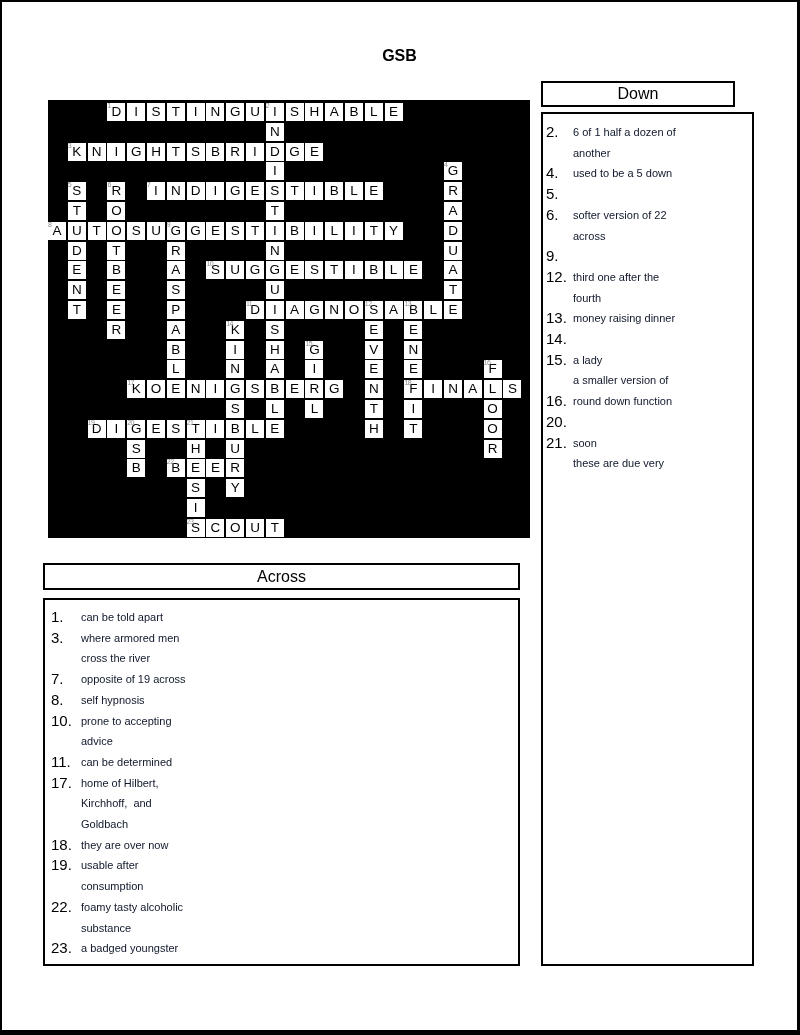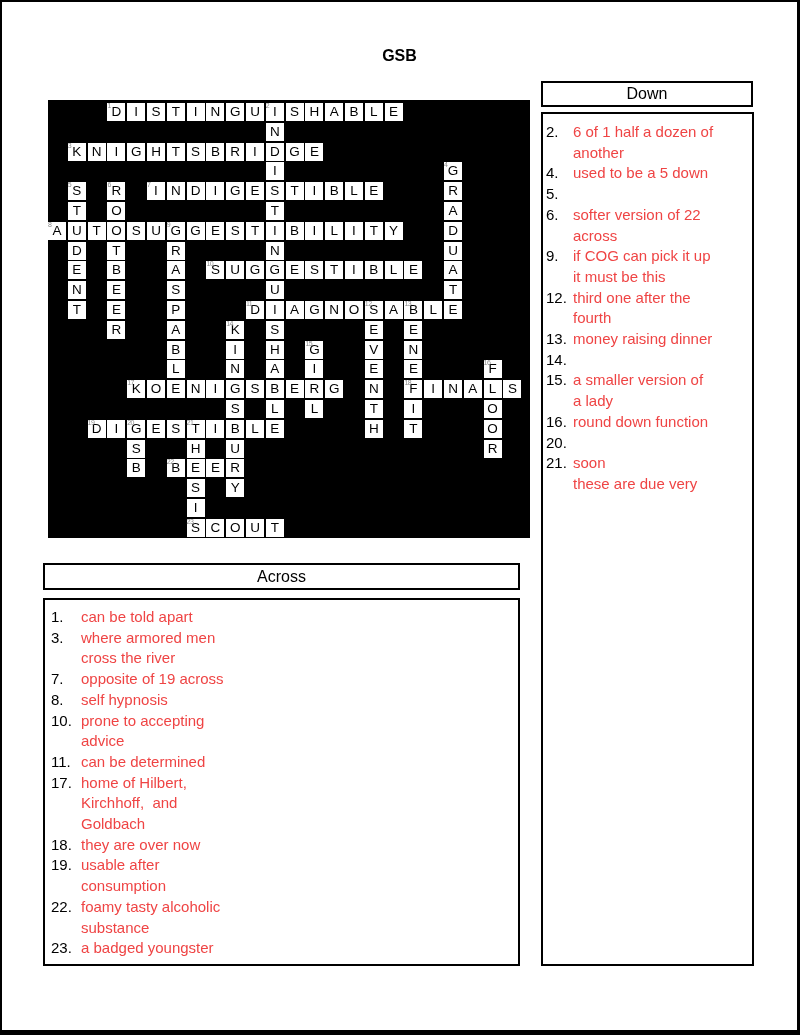--- a/index.html
+++ b/index.html
@@ -25,34 +25,34 @@
     display:block; font-size:13.5px; line-height:18px; color:#000000;
   }
   .cell .cellnum {
     position:absolute; top:-1px; left:0px; font-size:7px; line-height:7px;
     color:#8c8c8c; letter-spacing:-0.5px;
   }
   .hbox {
     position:absolute; border:2px solid #000; box-sizing:border-box;
     background:#fff; text-align:center; font-size:16px;
   }
-  .down-header  { left:539px; top:79px;  width:212px; height:26px; line-height:22px; }
+  .down-header  { left:539px; top:79px;  width:194px; height:26px; line-height:22px; }
   .across-header{ left:41px;  top:561px; width:477px; height:27px; line-height:23px; }
   .cluebox {
     position:absolute; border:2px solid #000; box-sizing:border-box; background:#fff;
   }
   .down-clues   { left:539px; top:110px; width:213px; height:854px; padding:8px 2px 0 3px; }
   .across-clues { left:41px;  top:596px; width:477px; height:368px; padding:7px 4px 0 6px; }
   .clue { display:flex; }
   .cnum {
     flex:0 0 27px; font-size:15px; line-height:20.7px; color:#000;
   }
   .across-clues .cnum { flex:0 0 30px; }
   .ctext { flex:1 1 auto; }
-  .cline { font-size:15px; line-height:20.7px; color:#ef4444; white-space:pre; }
+  .cline { font-size:11px; line-height:20.7px; color:#0f172a; white-space:pre; }
 </style>
 </head>
 <body>
 
 <div class="page">
   <div class="title">GSB</div>
 
   <div class="grid" id="grid">
       <div class="cell" style="left: 59.4px; top: 3px;">
         <span class="letter">D</span>
@@ -644,46 +644,42 @@
       </div>
       <div class="clue">
         <div class="cnum">6.</div>
         <div class="ctext">
           <div class="cline">softer version of 22</div>
           <div class="cline">across</div>
         </div>
       </div>
       <div class="clue">
         <div class="cnum">9.</div>
-        <div class="ctext">
-          <div class="cline">if COG can pick it up</div>
-          <div class="cline">it must be this</div>
-        </div>
       </div>
       <div class="clue">
         <div class="cnum">12.</div>
         <div class="ctext">
           <div class="cline">third one after the</div>
           <div class="cline">fourth</div>
         </div>
       </div>
       <div class="clue">
         <div class="cnum">13.</div>
         <div class="ctext">
           <div class="cline">money raising dinner</div>
         </div>
       </div>
       <div class="clue">
         <div class="cnum">14.</div>
       </div>
       <div class="clue">
         <div class="cnum">15.</div>
         <div class="ctext">
+          <div class="cline">a lady</div>
           <div class="cline">a smaller version of</div>
-          <div class="cline">a lady</div>
         </div>
       </div>
       <div class="clue">
         <div class="cnum">16.</div>
         <div class="ctext">
           <div class="cline">round down function</div>
         </div>
       </div>
       <div class="clue">
         <div class="cnum">20.</div>

